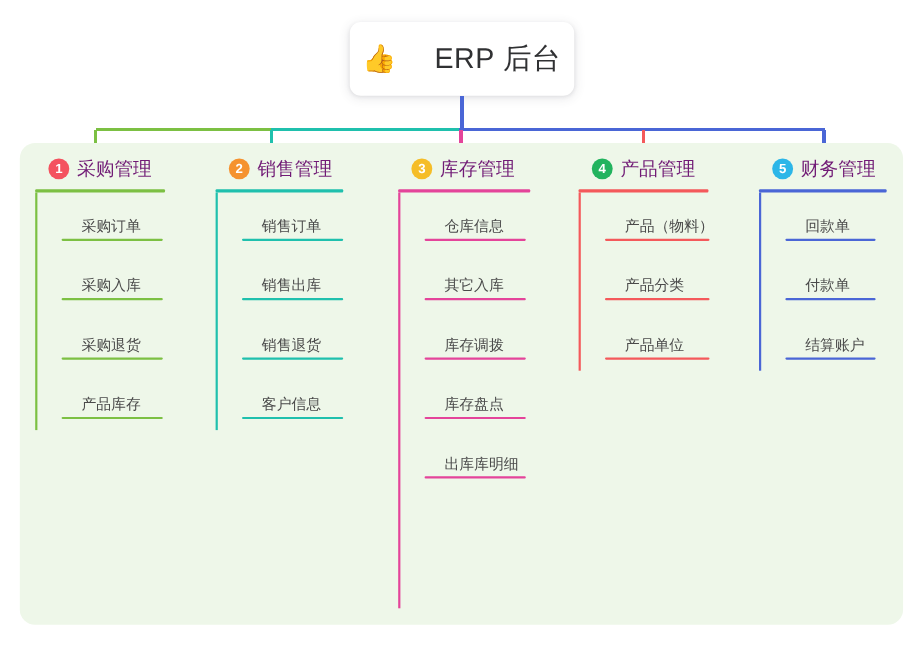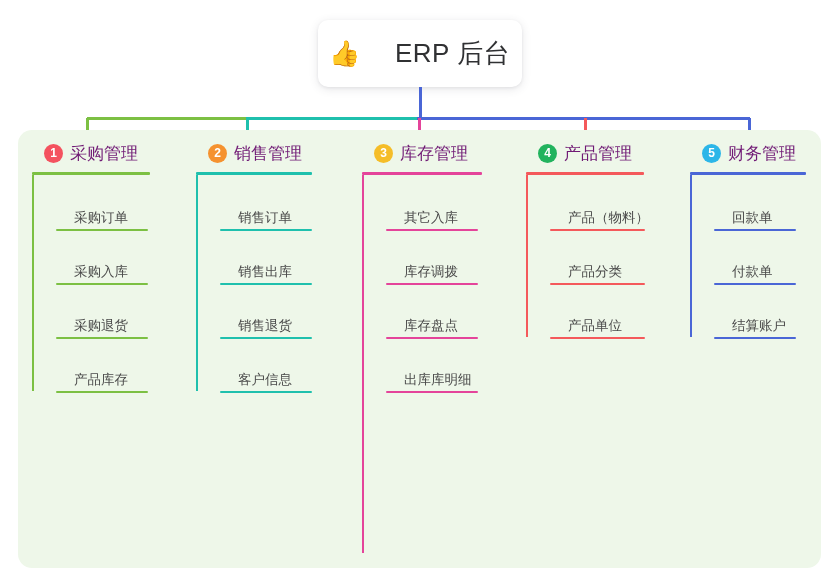--- a/index.html
+++ b/index.html
@@ -99,21 +99,21 @@
   .head-rule {
     height: 3px;
     margin-top: 6px;
     border-radius: 1px;
   }
 
   
   .items {
     position: relative;
     padding-left: 24px;
-    padding-top: 12px;
+    padding-top: 0px;
   }
   .trunk {
     position: absolute;
     left: 24px;
     top: 0;
     width: 2px;
   }
   .item {
     position: relative;
     height: 54px;
@@ -214,20 +214,24 @@
       </div>
       <div class="col" style="left: 362px; width: 152px;">
         <div class="col-head">
           <span class="badge" style="background: rgb(245, 189, 40);">3</span>
           <span class="col-title">库存管理</span>
         </div>
         <div class="head-rule" style="background: rgb(228, 68, 154); width: 120px;"></div>
         <div class="items">
           <div class="trunk" style="background: rgb(228, 68, 154); left: 0px; height: 378px;"></div>
           <div class="item">
+            <span class="item-label">仓库信息</span>
+            <div class="item-rule" style="background: rgb(228, 68, 154); width: 92px;"></div>
+          </div>
+          <div class="item">
             <span class="item-label">其它入库</span>
             <div class="item-rule" style="background: rgb(228, 68, 154); width: 92px;"></div>
           </div>
           <div class="item">
             <span class="item-label">库存调拨</span>
             <div class="item-rule" style="background: rgb(228, 68, 154); width: 92px;"></div>
           </div>
           <div class="item">
             <span class="item-label">库存盘点</span>
             <div class="item-rule" style="background: rgb(228, 68, 154); width: 92px;"></div>

